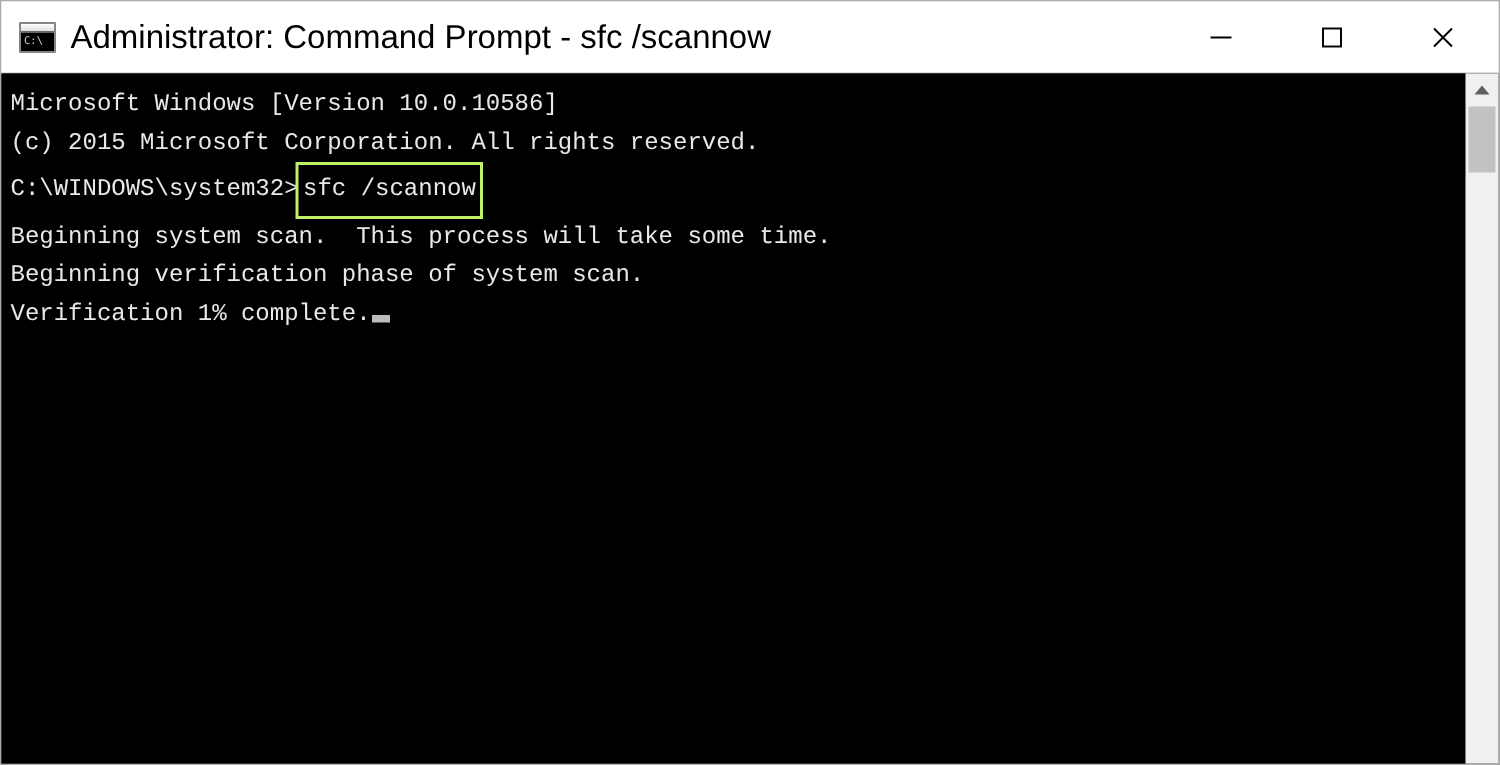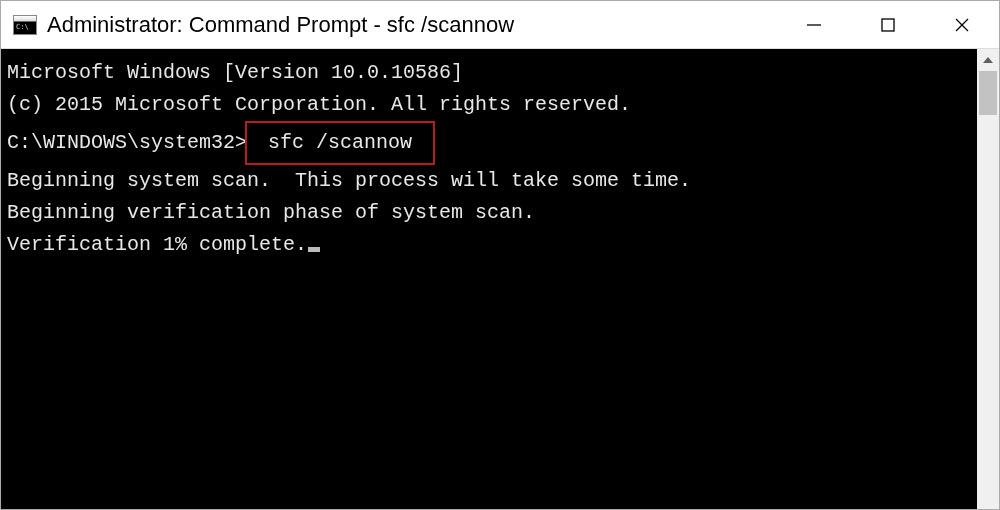--- a/index.html
+++ b/index.html
@@ -84,32 +84,32 @@
       flex: 1;
       display: flex;
       background: #000;
       position: relative;
     }
     .terminal {
       flex: 1;
       background: #000;
       color: #e8e8e8;
       font-family: "Consolas", "Courier New", monospace;
-      font-size: 20px;
+      font-size: 16px;
       line-height: 1.6;
       padding: 8px 0 8px 6px;
       white-space: pre;
       overflow: hidden;
     }
     .terminal .line {
       display: block;
     }
     .highlight-box {
-      border: 2px solid #b91c1c;
-      padding: 4px 21px;
+      border: 2px solid #bef264;
+      padding: 4px 3px;
       display: inline-block;
       margin-left: -2px;
     }
     .cursor {
       display: inline-block;
       width: 12px;
       height: 5px;
       background: #bbb;
       vertical-align: baseline;
       margin-left: 1px;

